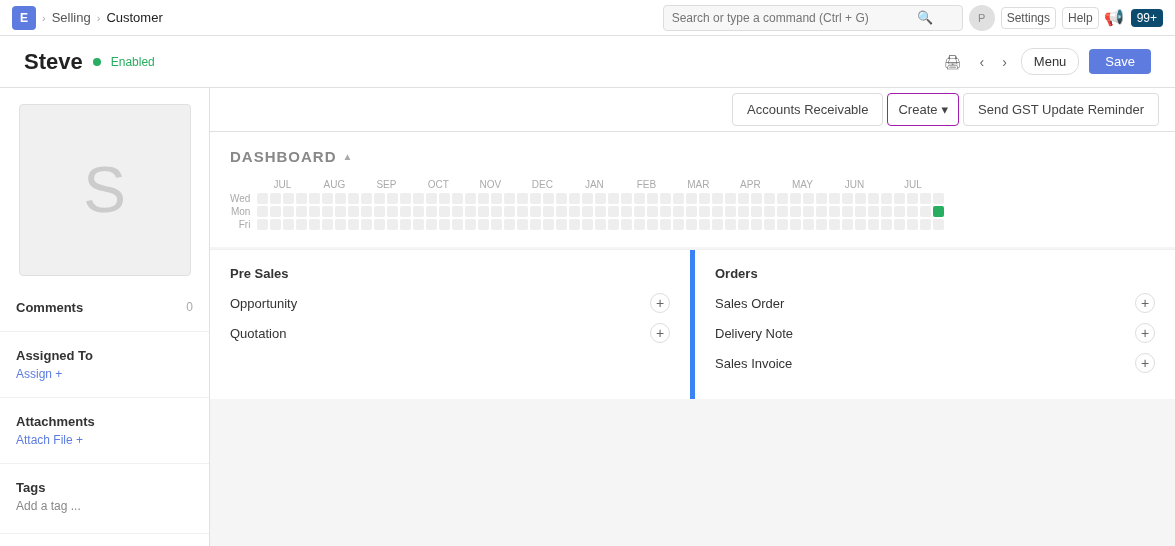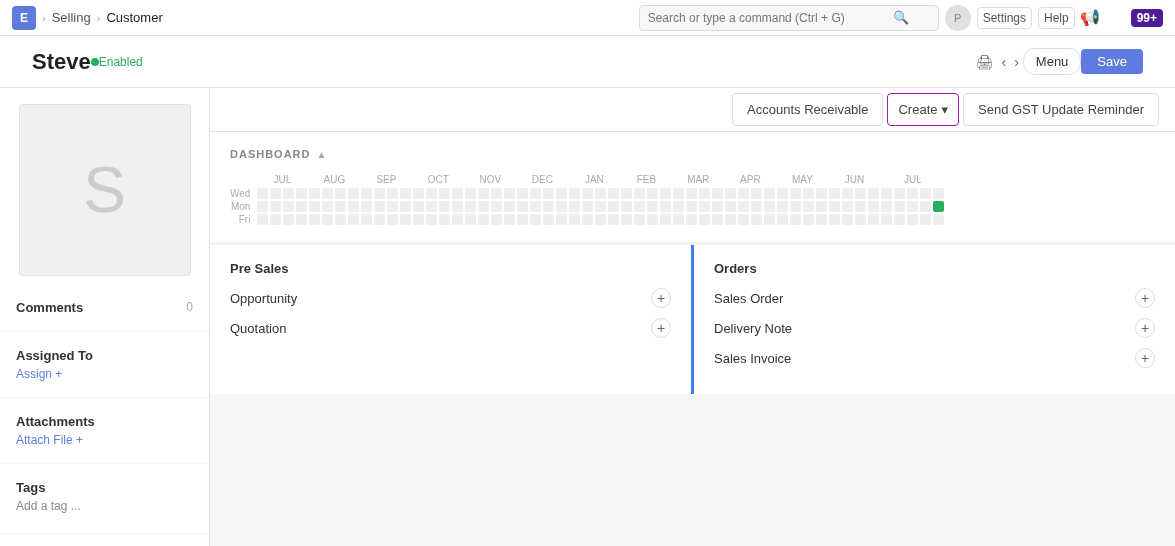--- a/index.html
+++ b/index.html
@@ -23,27 +23,27 @@
       border-radius: 4px; padding: 0 8px; height: 26px; width: 300px; gap: 6px;
     }
     .search-bar input { background: none; border: none; outline: none; font-size: 12px; color: #555; width: 240px; }
     .search-icon-wrap { color: #aaa; }
     .nav-avatar {
       width: 26px; height: 26px; background: #e0e0e0; border-radius: 50%;
       display: flex; align-items: center; justify-content: center; font-size: 11px; color: #888;
     }
     .nav-btn { padding: 3px 5px; font-size: 12px; border: 1px solid #ddd; border-radius: 4px; background: #fff; cursor: pointer; color: #555; }
     .notif-badge {
-      background: #4c1d95; color: #fff; border-radius: 4px; padding: 2px 6px; font-size: 12px; font-weight: bold; margin-left: 24px;
+      background: #0c4a6e; color: #fff; border-radius: 4px; padding: 2px 6px; font-size: 12px; font-weight: normal;
     }
 
     
     .page-header {
       display: flex; align-items: center; background: #fff; border-bottom: 1px solid #e0e0e0;
-      padding: 12px 32px; 
+      padding: 12px 24px; gap: 10px;
     }
     .page-title { font-size: 22px; font-weight: 600; color: #222; }
     .status-dot { width: 8px; height: 8px; background: #27ae60; border-radius: 50%; display: inline-block; }
     .status-label { font-size: 12px; color: #27ae60; font-weight: 500; }
     .header-spacer { flex: 1; }
     .icon-btn { background: none; border: none; cursor: pointer; color: #666; padding: 4px; font-size: 14px; }
     .menu-btn { padding: 5px 12px; border: 1px solid #ddd; border-radius: 12px; background: #fff; cursor: pointer; font-size: 13px; color: #333; }
     .save-btn { padding: 5px 16px; border: none; border-radius: 4px; background: #5e7ce0; color: #fff; cursor: pointer; font-size: 13px; font-weight: 500; text-align: right; }
 
     
@@ -82,38 +82,38 @@
       padding: 8px 10px; font-size: 13px; border: 1px solid #a21caf; border-radius: 4px;
       background: #fff; cursor: pointer; color: #444; display: flex; align-items: center; gap: 4px;
     }
     .tab-spacer { flex: 1; }
 
     
     .dashboard-area { background: #fff; margin: 0; padding: 16px 20px; }
     .dashboard-header {
       display: flex; align-items: center; gap: 6px; margin-bottom: 12px; cursor: pointer;
     }
-    .dashboard-title { font-size: 11px; font-weight: 600; letter-spacing: 1px; color: #888; text-transform: uppercase; }
+    .dashboard-title { font-size: 15px; font-weight: 600; letter-spacing: 1px; color: #888; text-transform: uppercase; }
     .dashboard-chevron { color: #aaa; font-size: 10px; }
 
     
     .heatmap-container { overflow-x: auto; }
     .heatmap-table { border-collapse: collapse; font-size: 10px; }
     .heatmap-table th { color: #aaa; font-weight: 400; padding: 2px 4px; text-align: center; font-size: 10px; }
     .heatmap-table td.row-label { color: #aaa; padding-right: 6px; text-align: right; font-size: 10px; white-space: nowrap; }
     .heatmap-cell {
       width: 11px; height: 11px; border-radius: 2px; background: #eeeeee; margin: 1px;
     }
     .heatmap-cell.active { background: #27ae60; }
 
     .dashboard-note { font-size: 12px; color: #888; margin-top: 16px; padding-bottom: 8px; }
 
     
     .sections-row { display: flex; background: #fff; margin-top: 2px; border-top: 1px solid #f0f0f0; }
-    .doc-section { flex: 1; padding: 16px 20px; border-right: 3px solid #3b82f6; }
+    .doc-section { flex: 1; padding: 16px 20px; border-right: 5px solid #3b82f6; }
     .doc-section:last-child { border-right: none; }
     .doc-section-title { font-size: 13px; font-weight: 600; color: #333; margin-bottom: 12px; }
     .doc-item { display: flex; align-items: center; justify-content: space-between; margin-bottom: 10px; }
     .add-btn {
       width: 20px; height: 20px; border: 1px solid #ddd; border-radius: 50%; background: #fff;
       cursor: pointer; font-size: 14px; display: flex; align-items: center; justify-content: center; color: #666;
     }
   </style>
 </head>
 <body>

